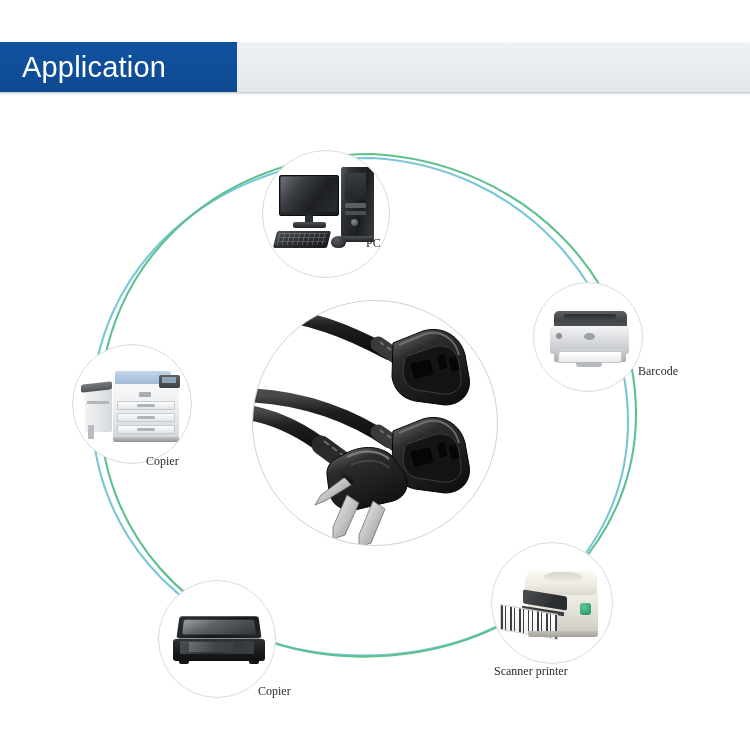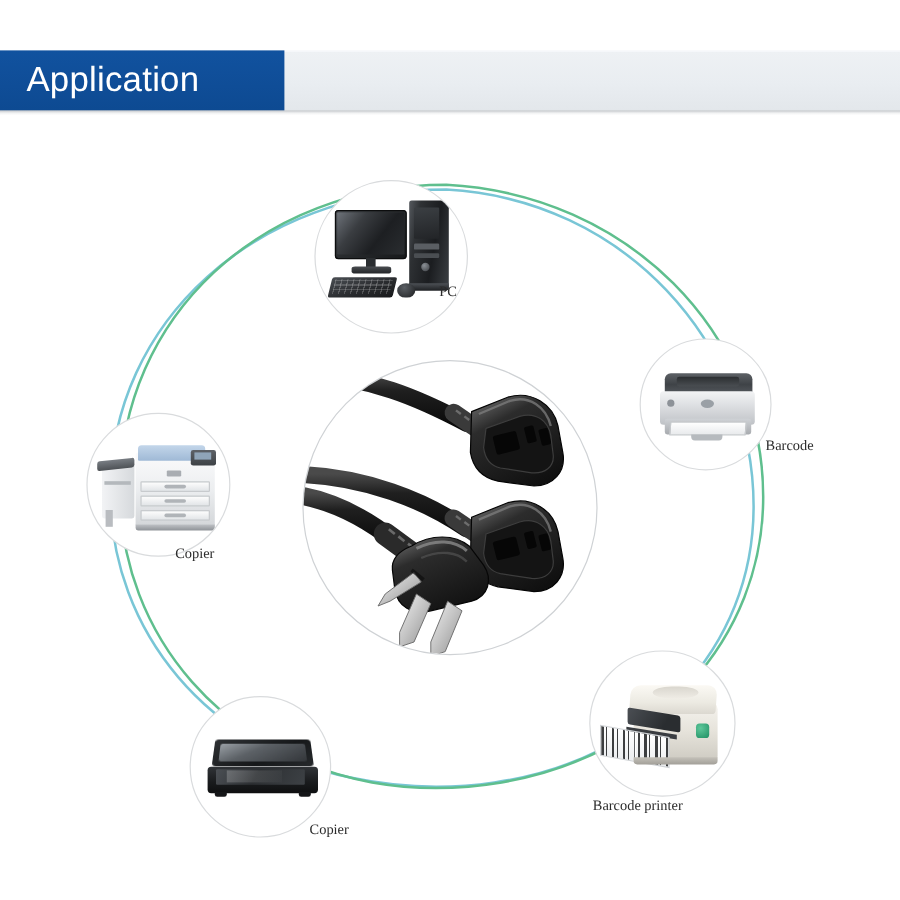--- a/index.html
+++ b/index.html
@@ -571,21 +571,21 @@
       <div class="dev" id="bc-lid-dip"></div>
       <div class="dev" id="bc-front-panel"></div>
       <div class="dev" id="bc-latch"></div>
       <div class="dev" id="bc-slot"></div>
       <div class="dev" id="bc-labels">
         <div id="bc-bars"></div>
         <div id="bc-labels-split"></div>
       </div>
       <div class="dev" id="bc-base"></div>
     </div>
-    <div class="node-label" id="barcode-label">Barcode printer</div>
+    <div class="node-label" id="barcode-label">Scanner printer</div>
   </div>
 
   <div id="center-circle">
     <svg id="product-svg" viewBox="0 0 258 258">
       <defs>
         <linearGradient id="cableGrad" x1="0" y1="0" x2="0" y2="1">
           <stop offset="0%" stop-color="#4a4a4a"></stop>
           <stop offset="35%" stop-color="#1f1f1f"></stop>
           <stop offset="100%" stop-color="#0b0b0b"></stop>
         </linearGradient>

